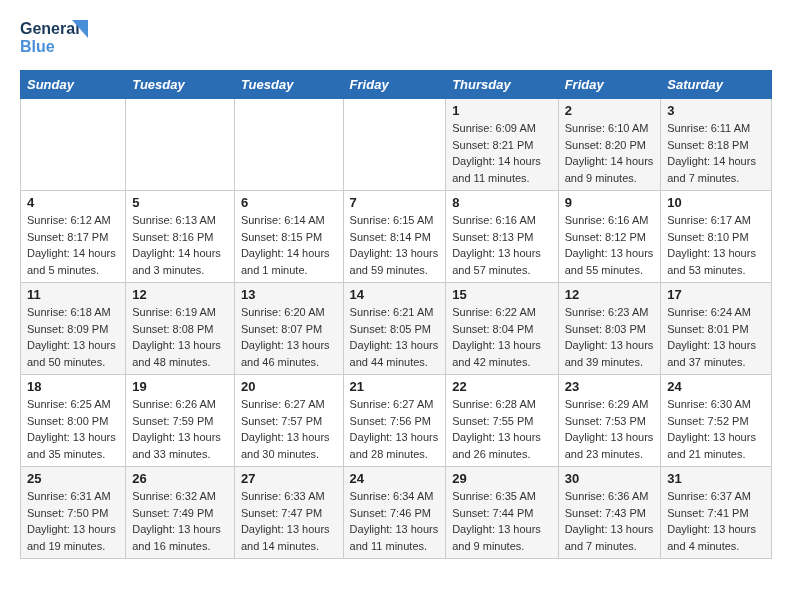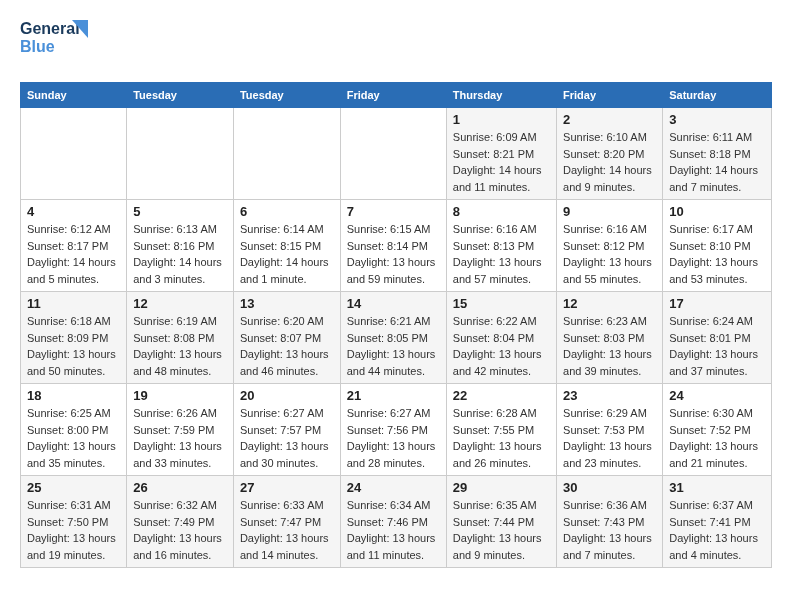--- a/index.html
+++ b/index.html
@@ -7,21 +7,21 @@
       font-family: Arial, sans-serif;
       background: #fff;
       width: 792px;
       min-height: 612px;
       padding: 16px 20px;
     }
     .header-area {
       display: flex;
       justify-content: space-between;
       align-items: flex-end;
-      margin-bottom: 24px;
+      margin-bottom: 12px;
     }
     .logo {
       display: flex;
       align-items: center;
       gap: 6px;
     }
     .logo-icon {
       width: 36px;
       height: 36px;
     }
@@ -41,23 +41,24 @@
     table {
       width: 100%;
       border-collapse: collapse;
       font-size: 11px;
     }
     thead tr th {
       background: #2a6db5;
       color: #fff;
       padding: 6px 6px;
       text-align: left;
-      font-size: 11px;
+      font-size: 13px;
       font-weight: bold;
       border: 1px solid #2a6db5;
+      font-style: italic;
     }
     tbody tr td {
       border: 1px solid #ccc;
       padding: 4px 6px;
       vertical-align: top;
       min-height: 80px;
       height: 84px;
       background: #fff;
     }
     tbody tr:nth-child(odd) td {

